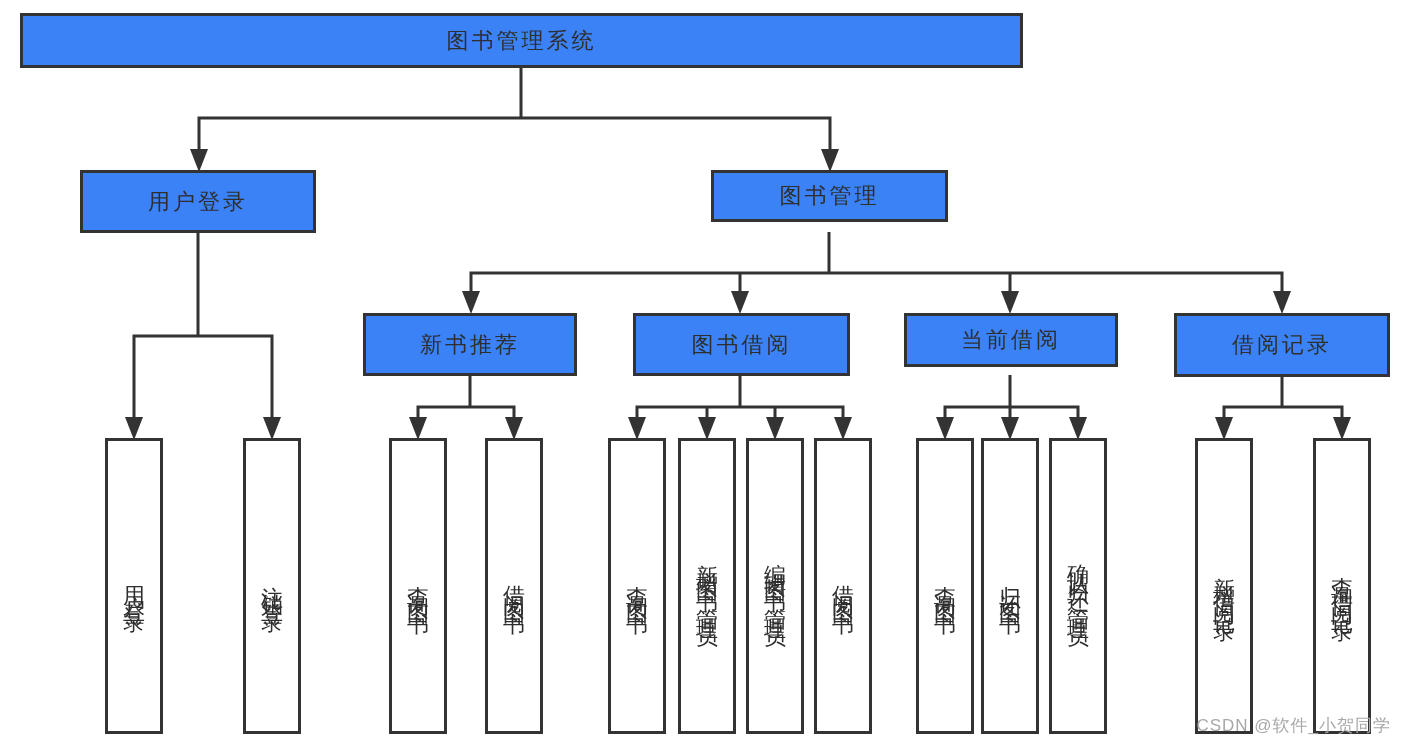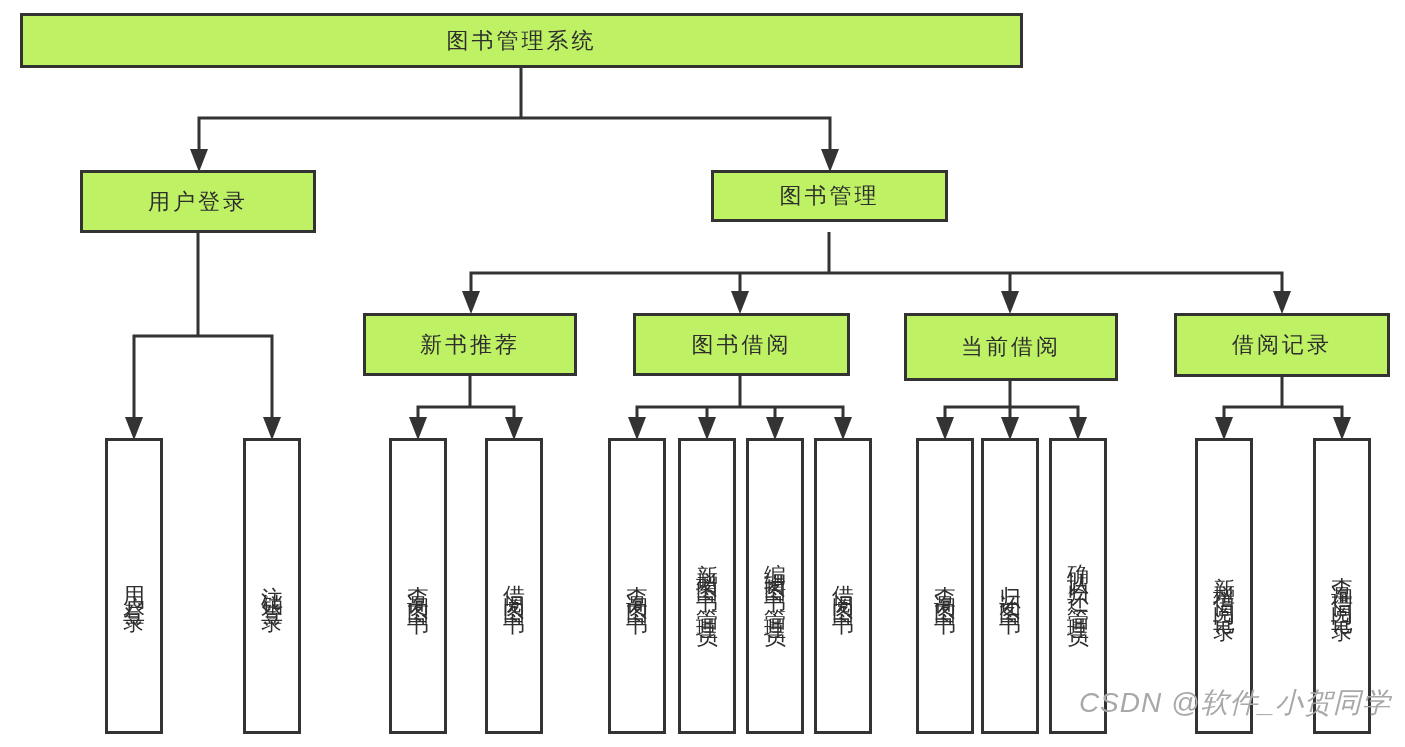--- a/index.html
+++ b/index.html
@@ -3,37 +3,37 @@
 <meta charset="utf-8">
 <style>
   html,body{margin:0;padding:0;}
   body{
     width:1405px;height:747px;position:relative;background:#ffffff;
     font-family:"Liberation Sans","DejaVu Sans",sans-serif;
     overflow:hidden;color:#2e2e2e;
   }
   #connectors{position:absolute;left:0;top:0;width:1405px;height:747px;z-index:0;}
   .node{
-    position:absolute;box-sizing:border-box;background:#bef264;border:3px solid #333333;
+    position:absolute;box-sizing:border-box;background:#3b82f6;border:3px solid #333333;
     display:flex;align-items:center;justify-content:center;z-index:1;
   }
   .node .lbl{
     font-size:22px;letter-spacing:3px;color:#2e2e2e;white-space:nowrap;
   }
   .leaf{
     position:absolute;box-sizing:border-box;background:#ffffff;border:3px solid #333333;
     width:58px;top:438px;height:296px;display:flex;align-items:center;justify-content:center;z-index:1;
   }
   .leaf .vlbl{
     writing-mode:vertical-rl;text-orientation:mixed;
     font-size:22px;letter-spacing:9px;line-height:1;color:#2e2e2e;white-space:nowrap;
   }
   .watermark{
-    position:absolute;right:14px;top:684px;z-index:3;
-    font-size:28px;color:#a8a8a8;letter-spacing:1px;white-space:nowrap;font-style:italic;
+    position:absolute;right:14px;top:714px;z-index:3;
+    font-size:17px;color:#a8a8a8;letter-spacing:1px;white-space:nowrap;
   }
 </style>
 </head>
 <body>
 
 <svg id="connectors" viewBox="0 0 1405 747" xmlns="http://www.w3.org/2000/svg">
   <g stroke="#333333" stroke-width="3" fill="none">
 
     <path d="M521 66 V118 M197.5 118 H831.5 M199 118 V149 M830 118 V149"></path>
 
@@ -89,21 +89,21 @@
 <div class="node" style="left:711px;top:170px;width:237px;height:52px;">
   <span class="lbl">图书管理</span>
 </div>
 
 <div class="node" style="left:363px;top:313px;width:214px;height:63px;">
   <span class="lbl">新书推荐</span>
 </div>
 <div class="node" style="left:633px;top:313px;width:217px;height:63px;">
   <span class="lbl">图书借阅</span>
 </div>
-<div class="node" style="left:904px;top:313px;width:214px;height:68px;">
+<div class="node" style="left:904px;top:313px;width:214px;height:54px;">
   <span class="lbl">当前借阅</span>
 </div>
 <div class="node" style="left:1174px;top:313px;width:216px;height:64px;">
   <span class="lbl">借阅记录</span>
 </div>
 
 <div class="leaf" style="left:105px;">
   <span class="vlbl">用户登录</span>
 </div>
 <div class="leaf" style="left:243px;">

